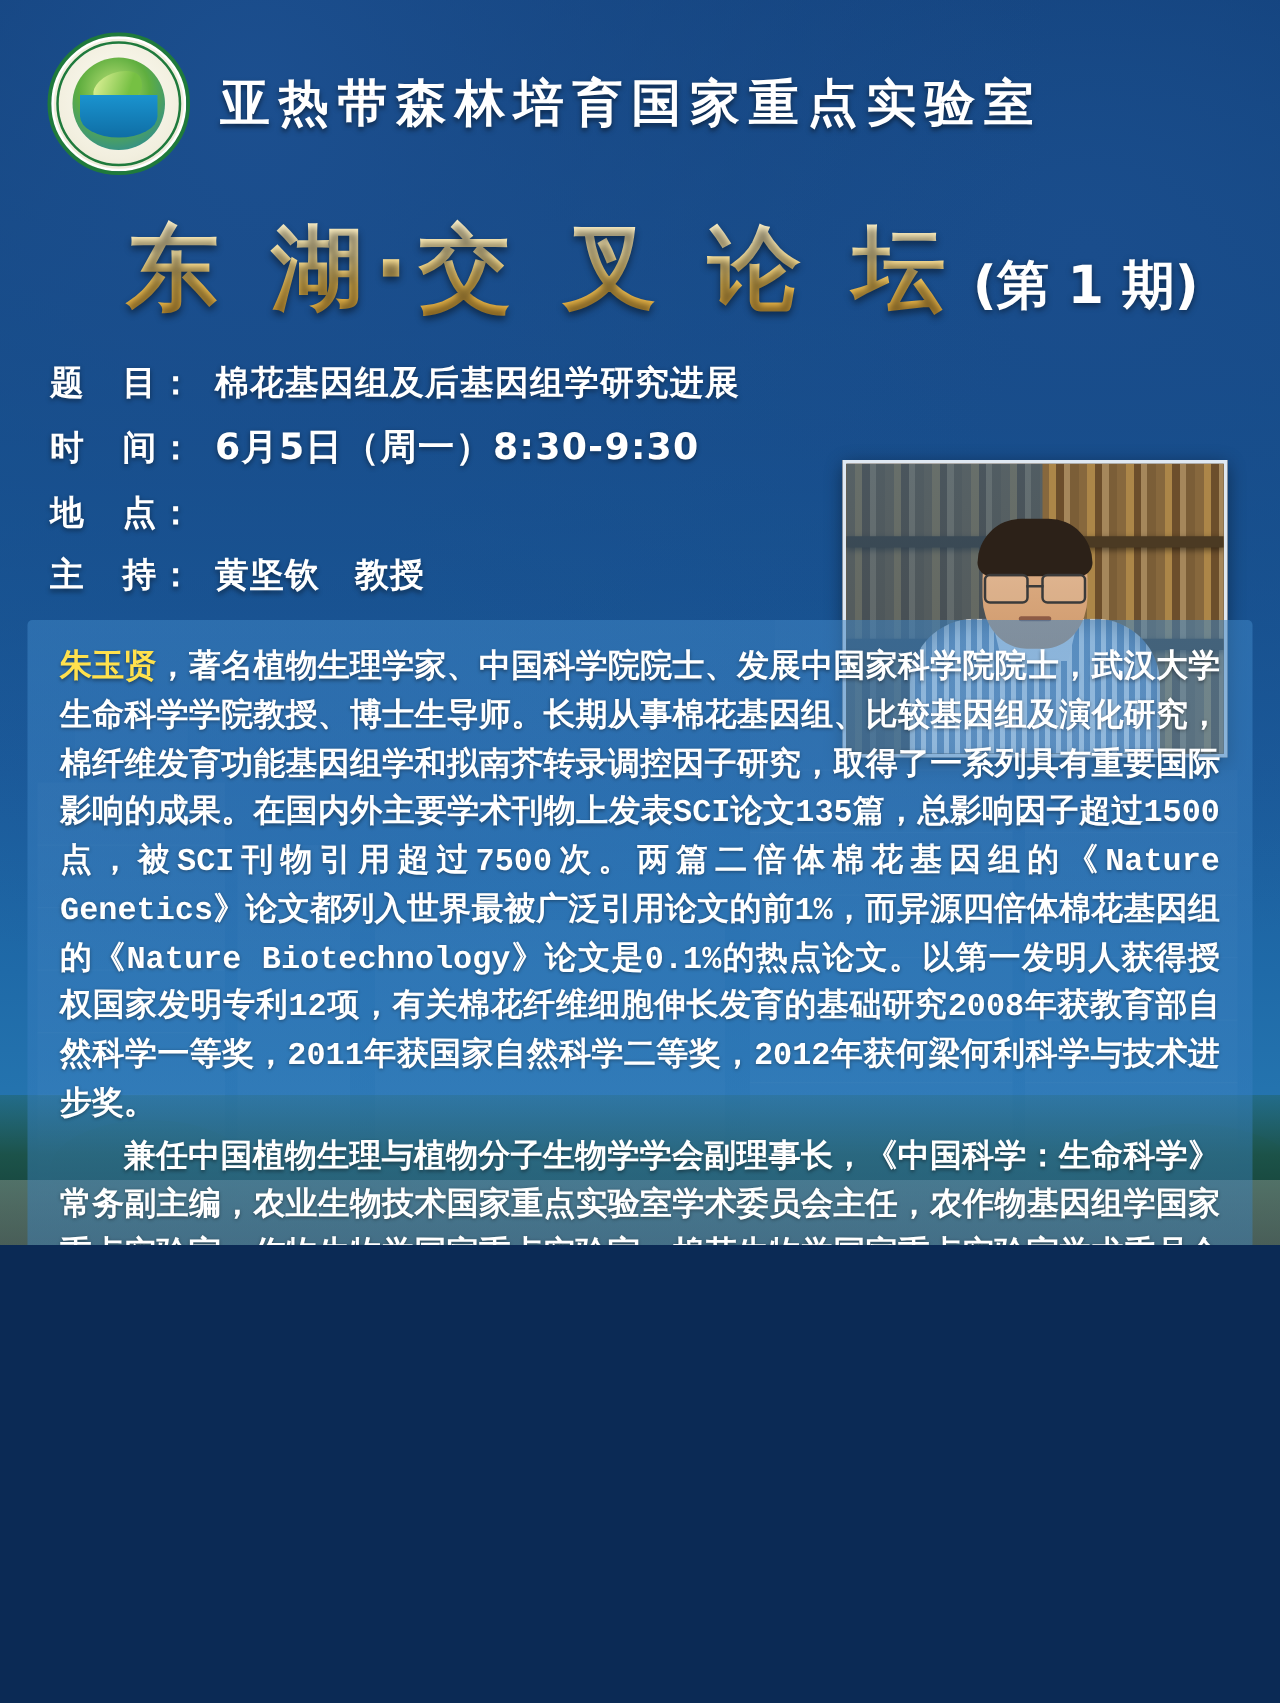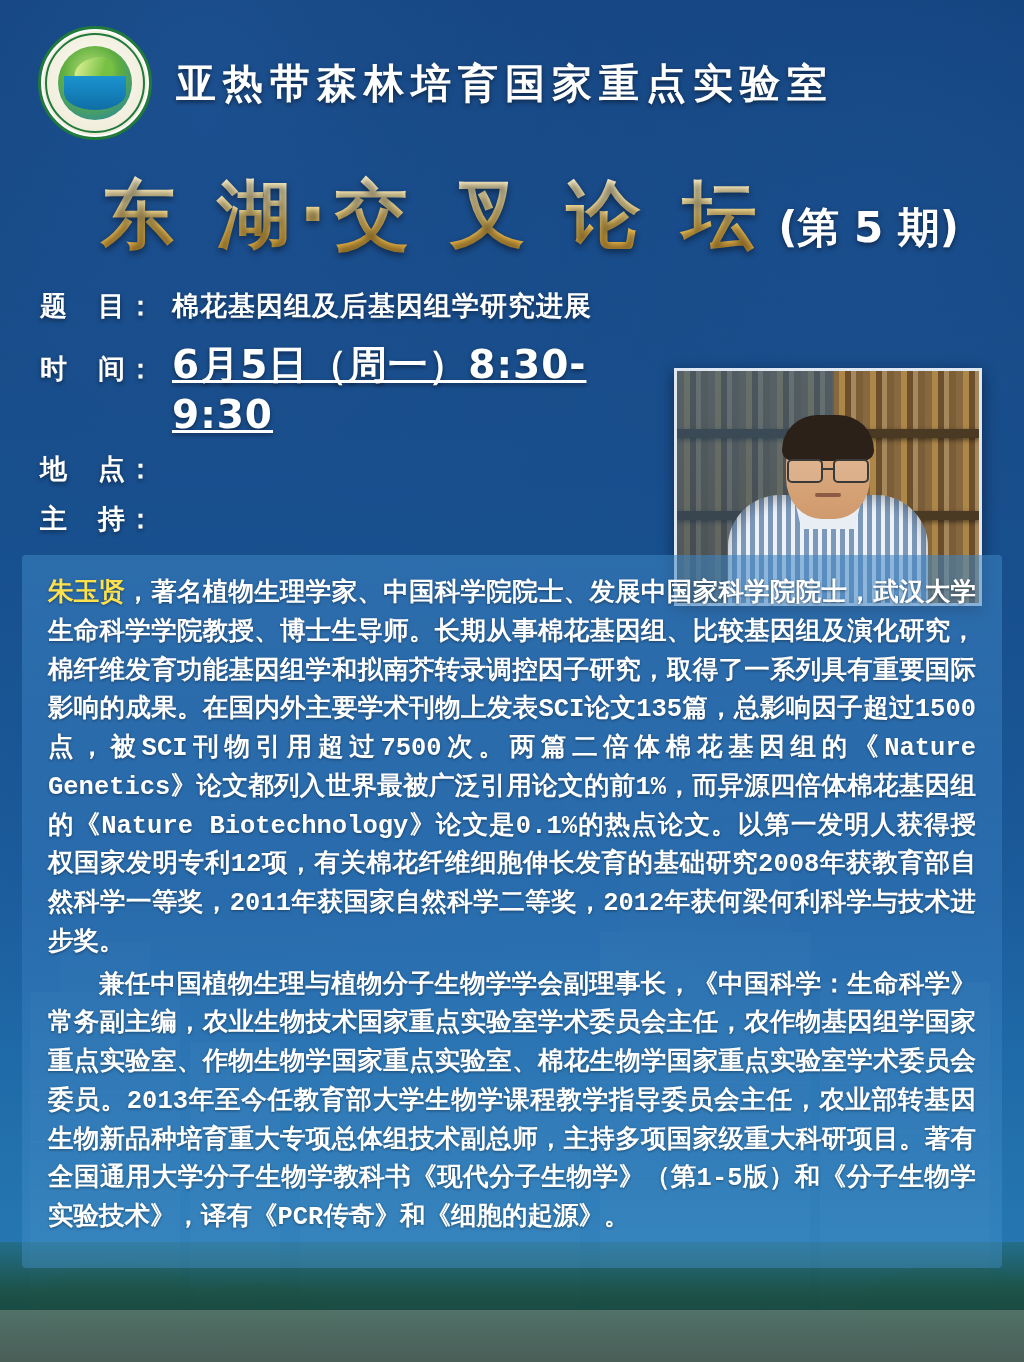--- a/index.html
+++ b/index.html
@@ -6,21 +6,21 @@
     margin: 0;
     padding: 0;
     background: #0b2a55;
   }
   body {
     font-family: "Liberation Serif", "DejaVu Serif", serif;
   }
   .poster {
     position: relative;
     width: 1024px;
-    height: 1362px;
+    height: 996px;
     overflow: hidden;
     background:
       radial-gradient(ellipse at 20% 8%, #1c4f8f 0%, rgba(28,79,143,0) 55%),
       radial-gradient(ellipse at 85% 20%, #1a4d8c 0%, rgba(26,77,140,0) 50%),
       linear-gradient(180deg, #0f3b72 0%, #13467f 18%, #14518e 40%, #1b5c9c 62%, #1f6aa8 78%, #2a7fb6 100%);
   }
   
   .bg-buildings {
     position: absolute;
     left: 0; right: 0; bottom: 0;
@@ -157,21 +157,21 @@
   }
   .info-label {
     flex: 0 0 auto;
     width: 132px;
     letter-spacing: 2px;
   }
   .info-value {
     flex: 1 1 auto;
     letter-spacing: 1px;
   }
-  .info-value.big { font-size: 39px; text-decoration: underline; }
+  .info-value.big { font-size: 29px; }
   .info-sub {
     margin: -4px 0 16px 262px;
     font-size: 26px;
     font-weight: bold;
     text-shadow: 0 2px 4px rgba(0,0,0,.45);
     font-family: "DejaVu Sans", "Liberation Sans", sans-serif;
     color: #fff;
   }
 
   
@@ -373,37 +373,38 @@
         <div class="swoosh"></div>
       </div>
     </div>
     <div class="titles">
       <div class="lab-cn">亚热带森林培育国家重点实验室</div>
     </div>
   </div>
 
   <div class="forum-line">
     <div class="forum-title">东 湖·交 叉 论 坛</div>
-    <div class="forum-issue">(第 5 期)</div>
+    <div class="forum-issue">(第 1 期)</div>
   </div>
 
   <div class="info">
     <div class="info-row">
       <div class="info-label">题　目：</div>
       <div class="info-value">棉花基因组及后基因组学研究进展</div>
     </div>
     <div class="info-row">
       <div class="info-label">时　间：</div>
       <div class="info-value big">6月5日（周一）8:30-9:30</div>
     </div>
     <div class="info-row">
       <div class="info-label">地　点：</div>
     </div>
     <div class="info-row">
       <div class="info-label">主　持：</div>
+      <div class="info-value">黄坚钦　教授</div>
     </div>
   </div>
 
   <div class="portrait">
     <div class="p-shelf"></div>
     <div class="p-books"></div>
     <div class="p-shelfline" style="top:58px"></div>
     <div class="p-shelfline" style="top:140px"></div>
     <div class="p-blue"></div>
     <div class="p-person">

